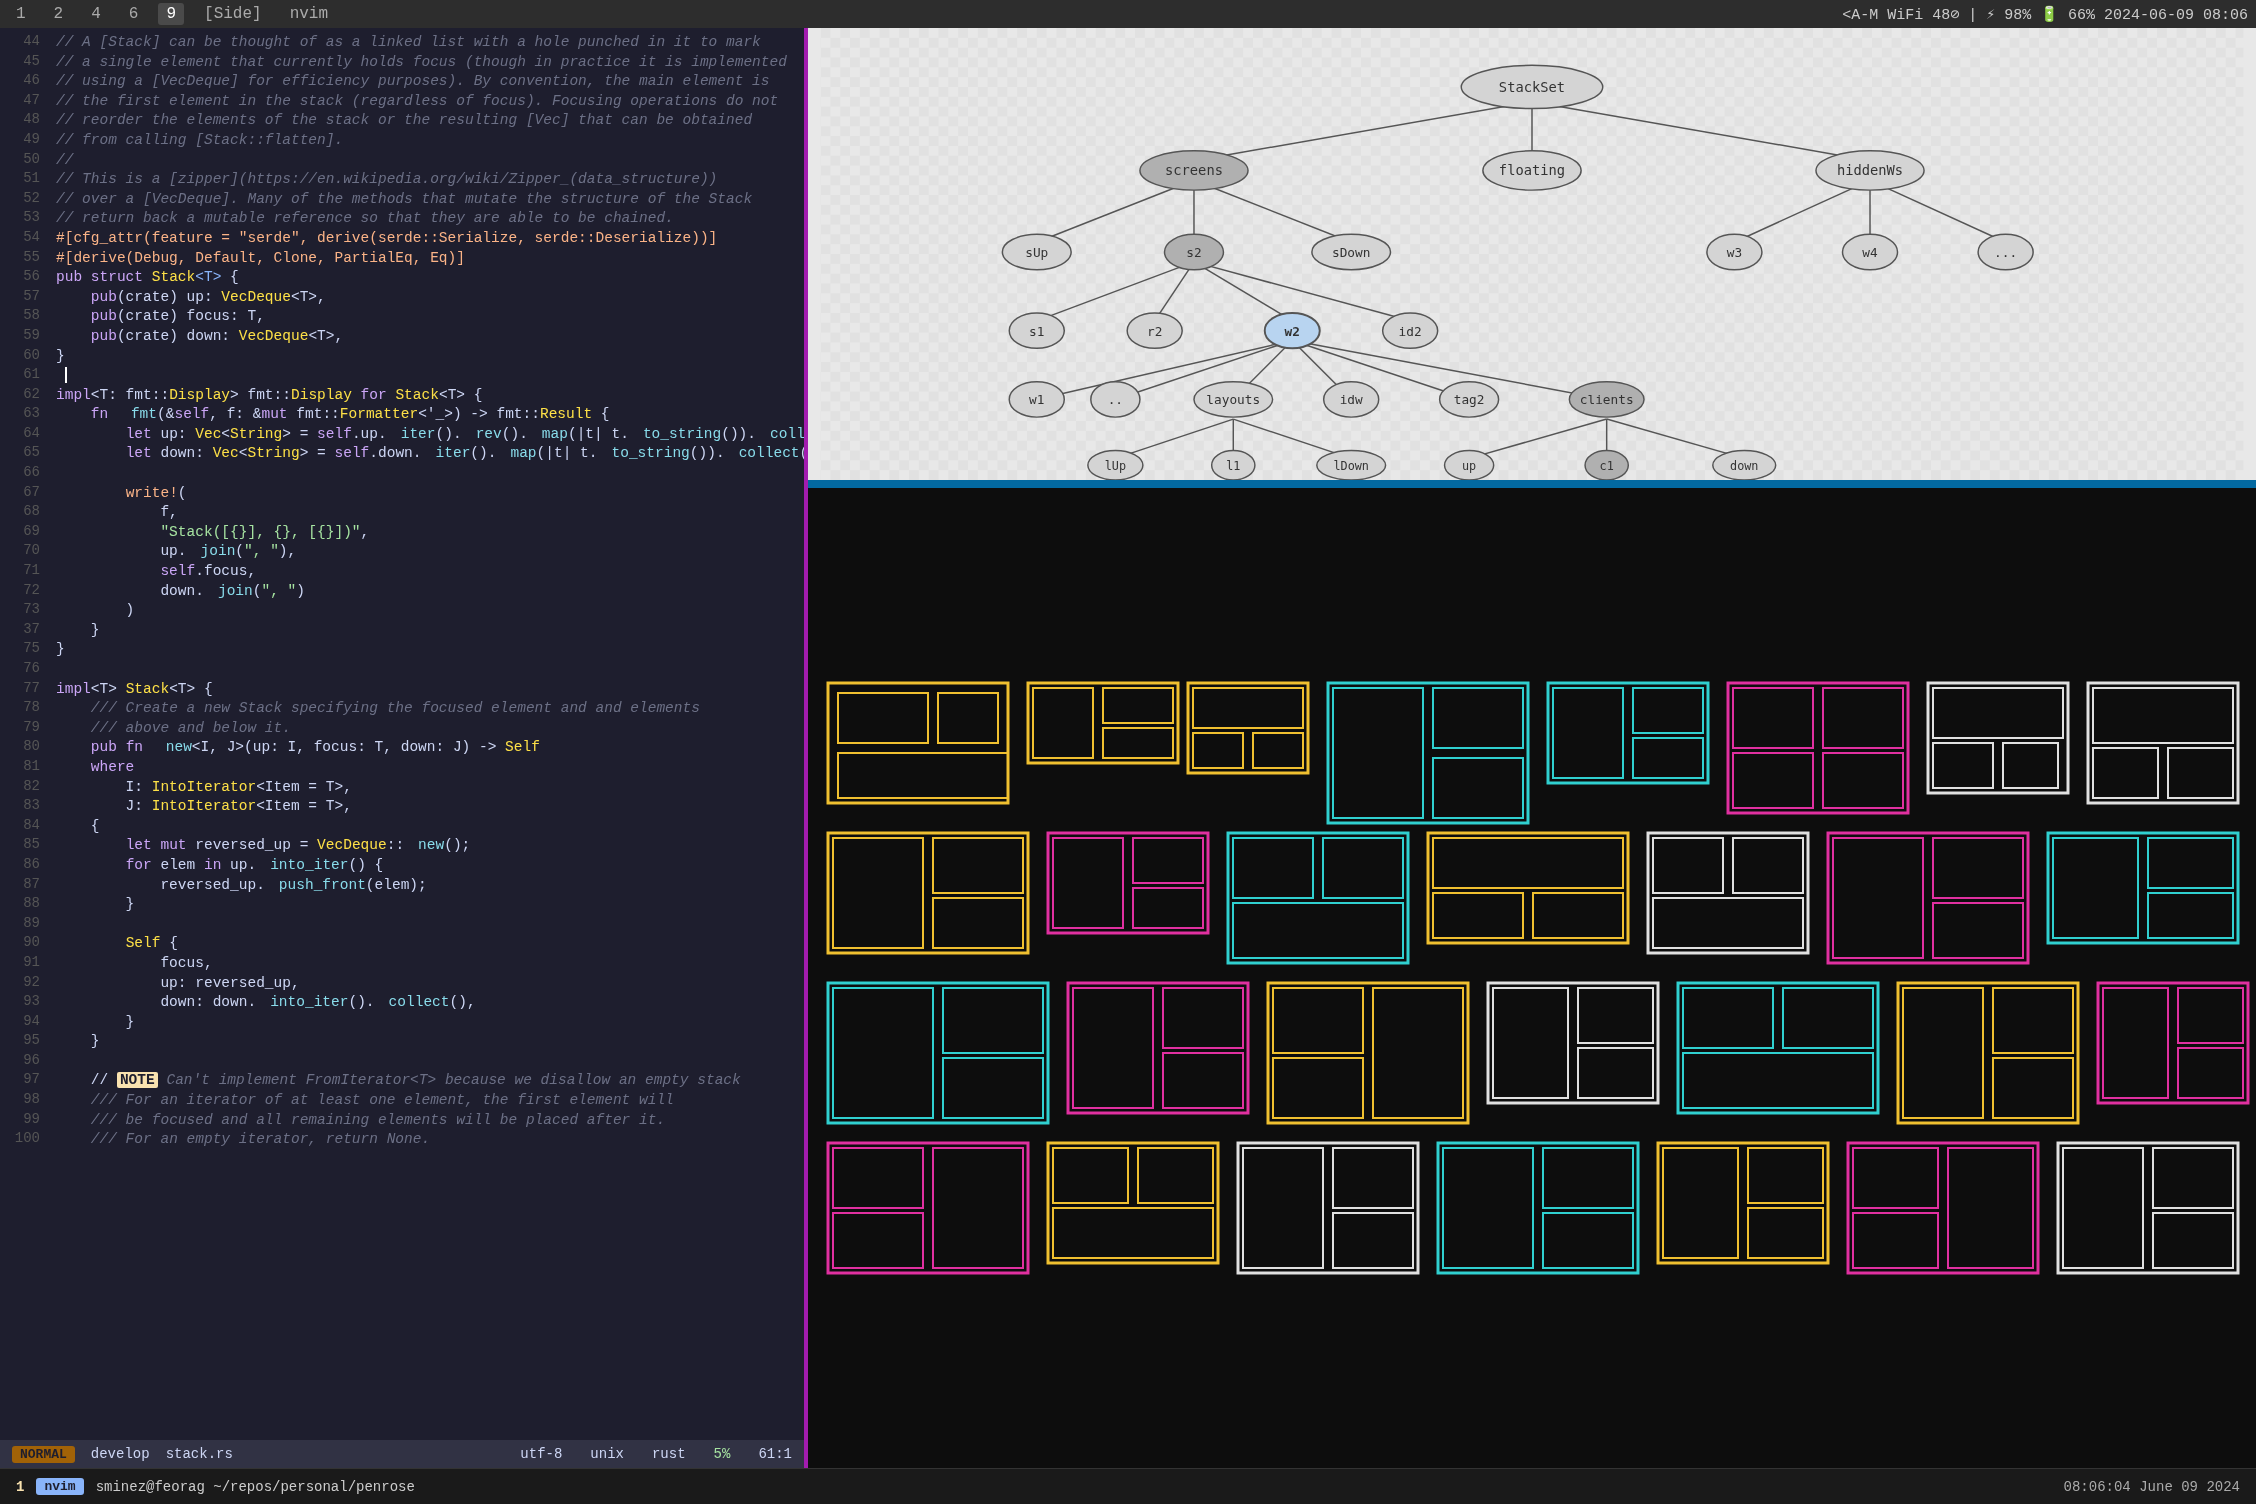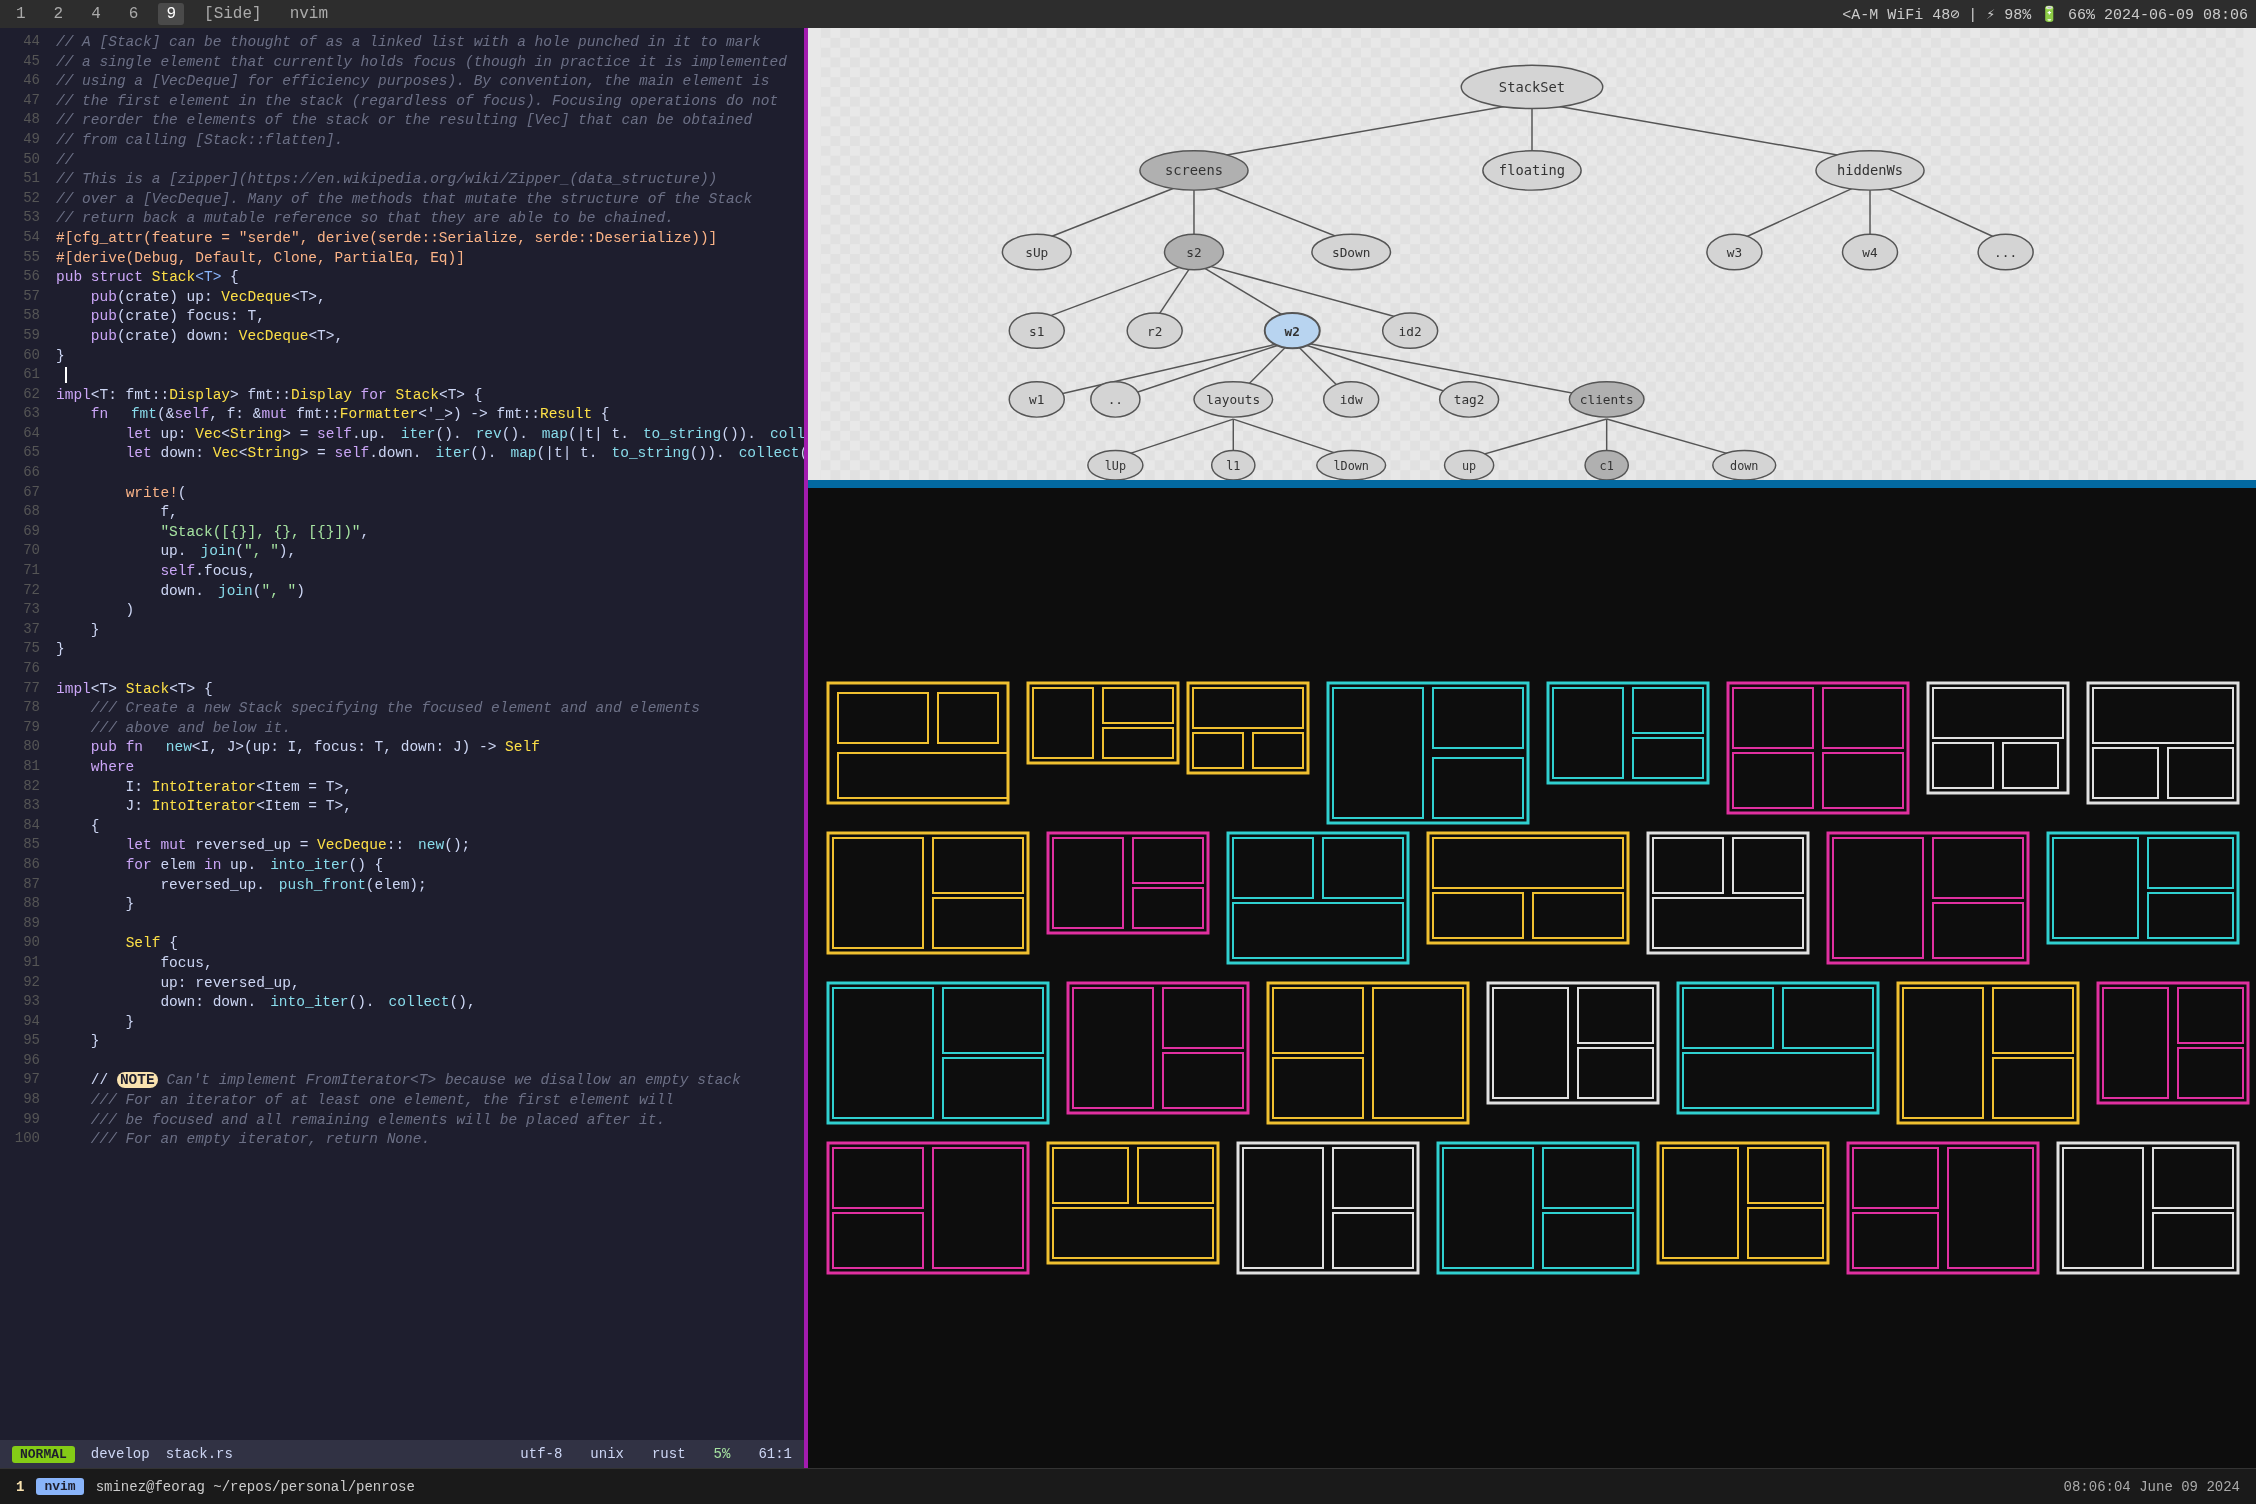--- a/index.html
+++ b/index.html
@@ -92,36 +92,36 @@
     }
 
     
     .c-comment { color: #6c7086; font-style: italic; }
     .c-keyword { color: #cba6f7; }
     .c-type { color: #fde047; }
     .c-string { color: #a6e3a1; }
     .c-macro { color: #fab387; }
     .c-fn { color: #89dceb; margin-left: 14px; }
     .c-bracket { color: #89b4fa; }
-    .c-note { background: #f9e2af; color: #1e1e2e; padding: 0 3px; border-radius: 8px; font-weight: bold; }
+    .c-note { background: #f9e2af; color: #1e1e2e; padding: 0 3px; border-radius: 2px; font-weight: bold; }
 
     
     .status-bar {
       height: 28px;
       background: #313244;
       display: flex;
       align-items: center;
       padding: 0 12px;
       font-size: 14px;
       color: #cdd6f4;
       justify-content: space-between;
       flex-shrink: 0;
     }
     .status-left { display: flex; gap: 16px; align-items: center; }
-    .status-mode { background: #84cc16; color: #1e1e2e; padding: 1px 8px; border-radius: 3px; font-weight: bold; font-size: 13px; }
+    .status-mode { background: #a16207; color: #1e1e2e; padding: 1px 8px; border-radius: 3px; font-weight: bold; font-size: 13px; }
     .status-right { display: flex; gap: 28px; align-items: flex-end; }
     .status-percent { color: #a6e3a1; }
 
     
     .right-panel {
       flex: 1;
       display: flex;
       flex-direction: column;
     }
 

